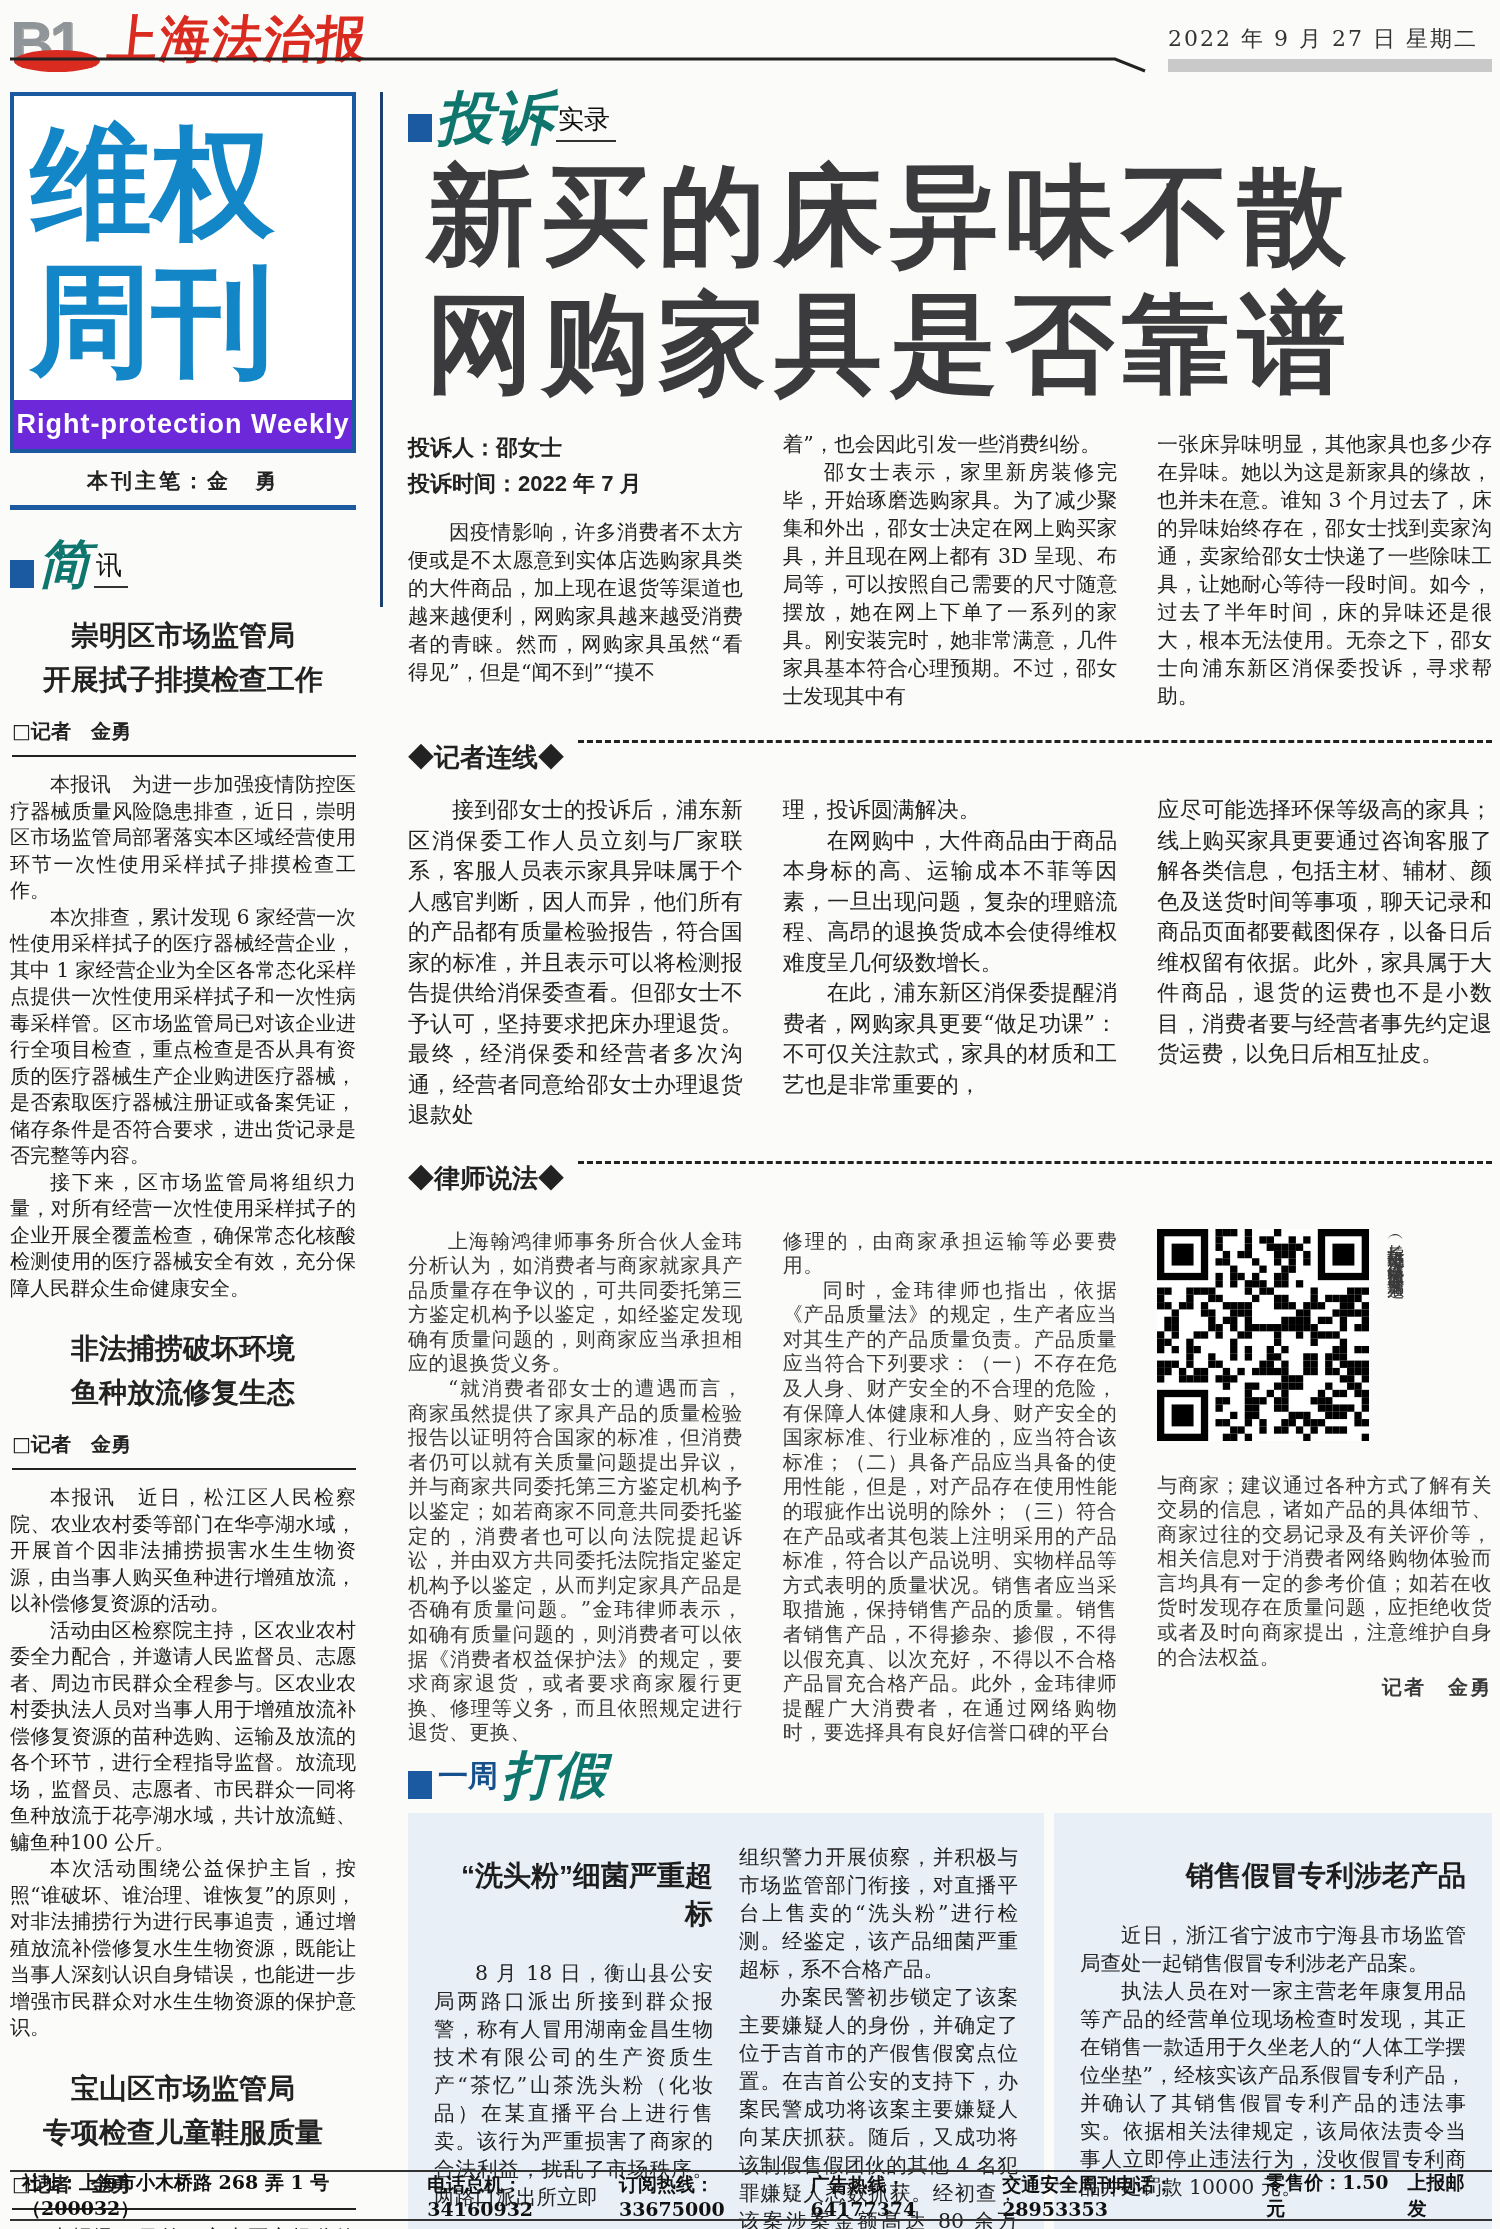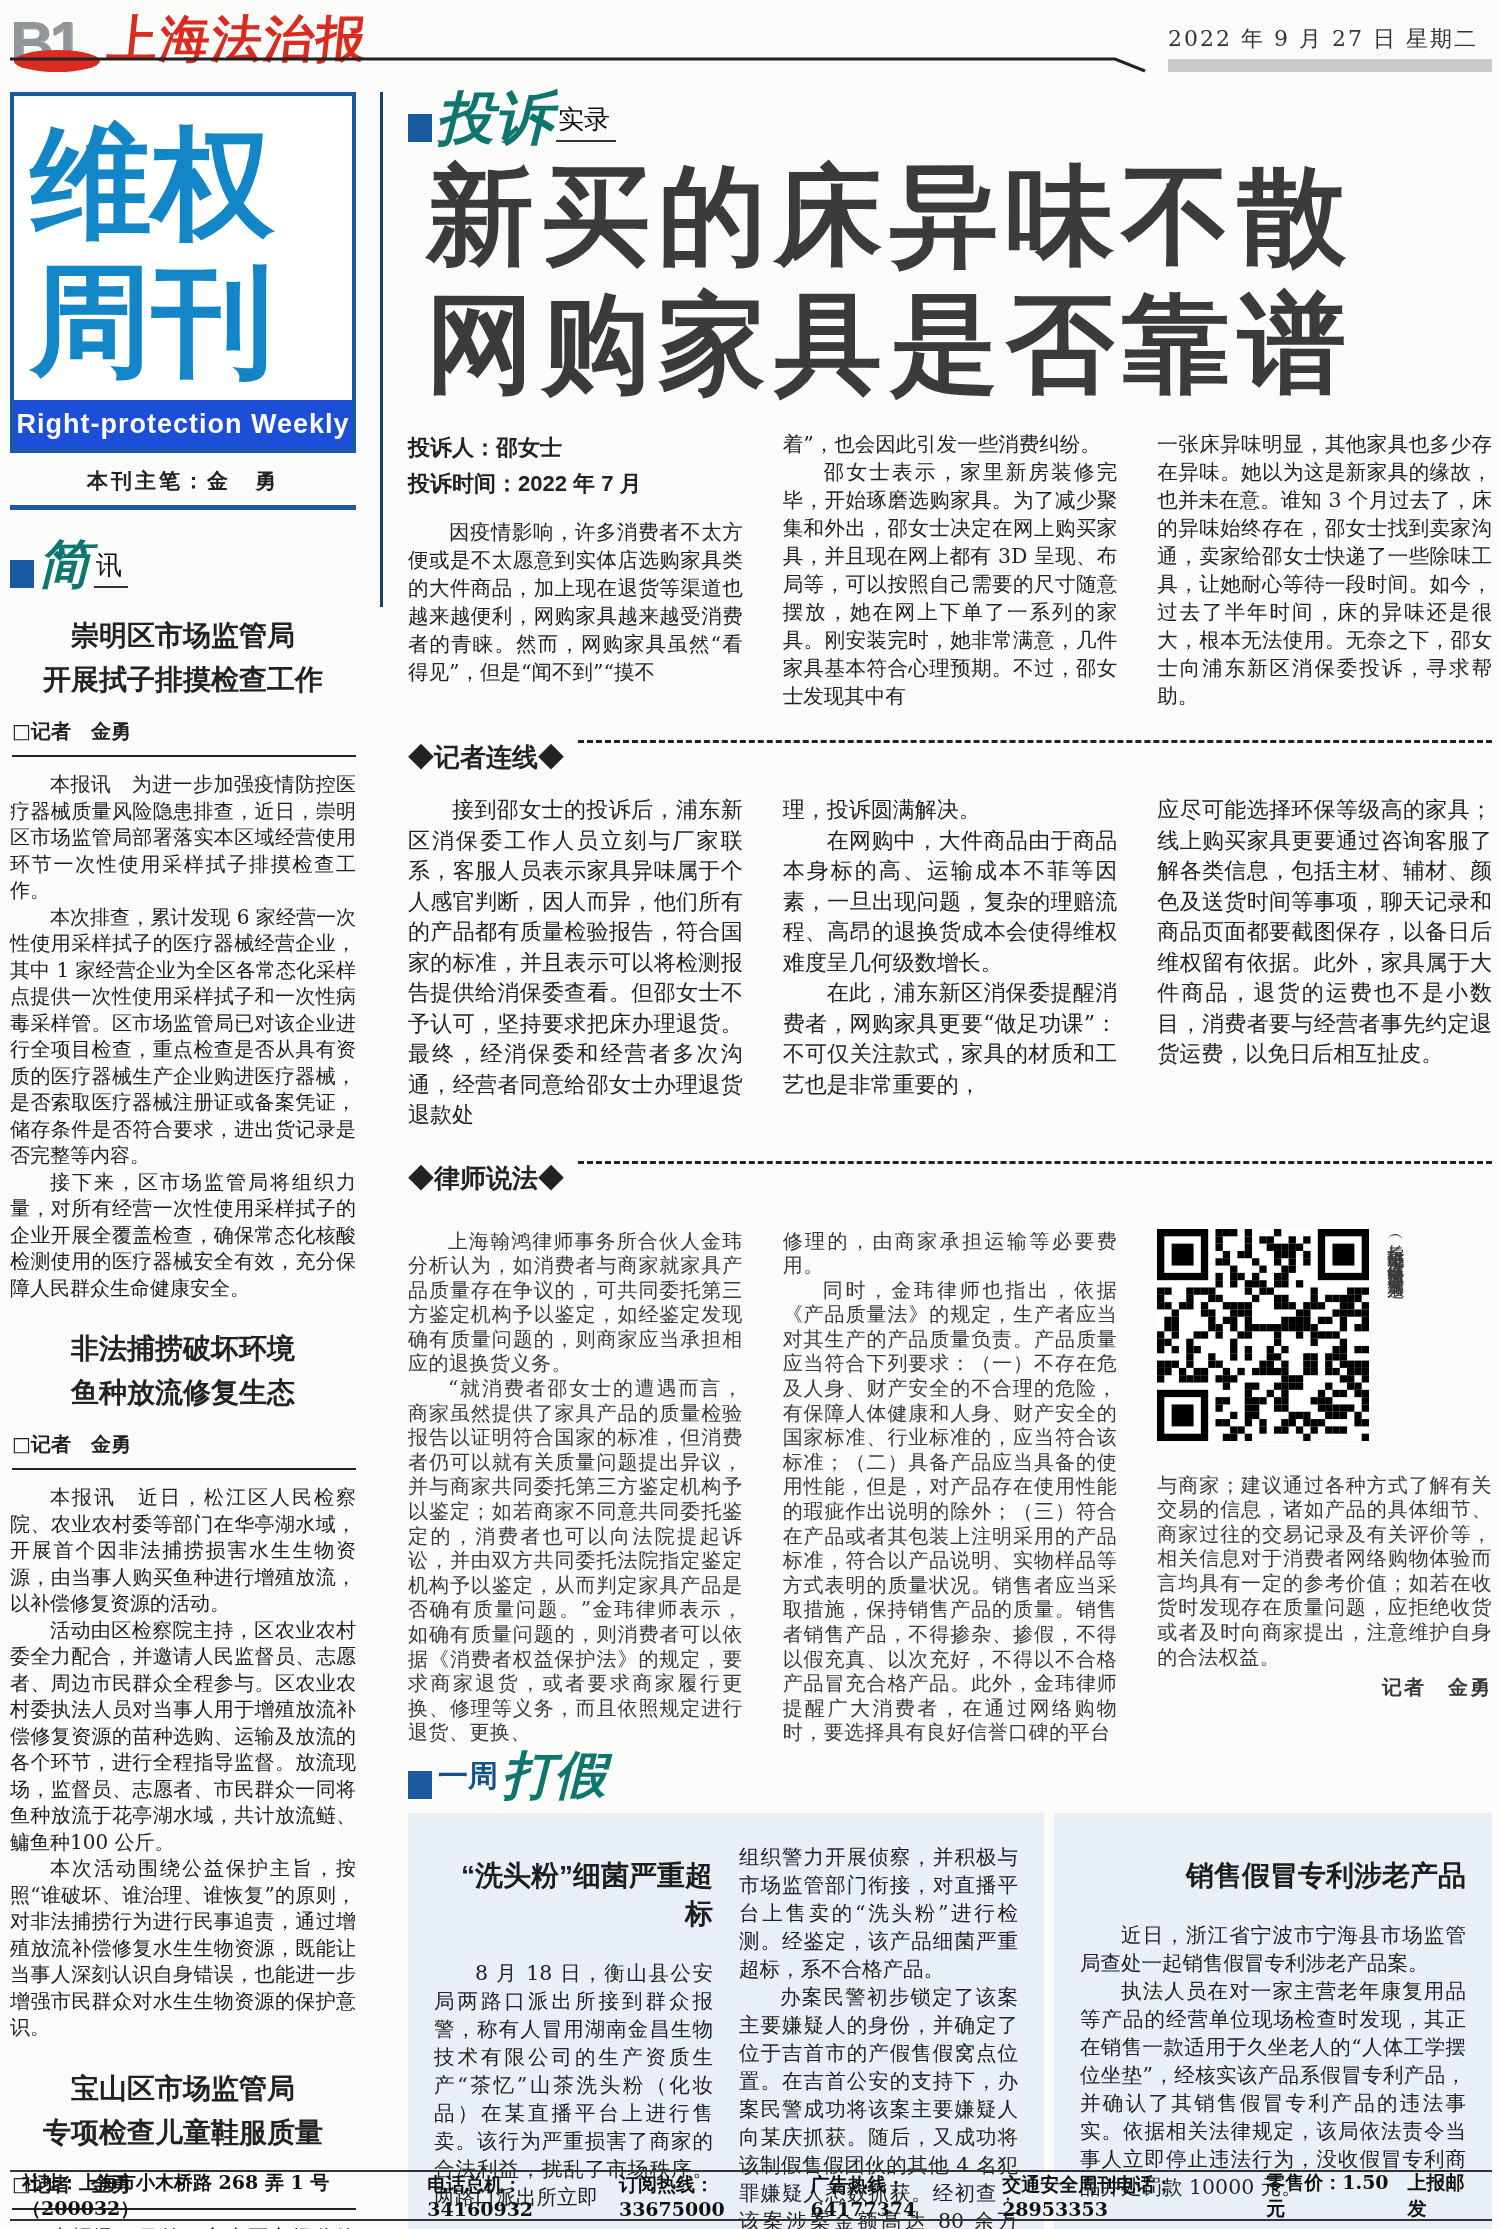--- a/index.html
+++ b/index.html
@@ -17,21 +17,21 @@
               color:#d92b20; transform:skew(-6deg,0) ; letter-spacing:2px;
               font-family:"DejaVu Serif",serif; }
   .pgdate { position:absolute; right:14px; top:18px; font-size:22px; color:#333; letter-spacing:2px;}
   .hdr-rule { position:absolute; left:10px; top:57px; width:1482px; height:16px; }
   
   .sidebar { position:absolute; left:10px; top:92px; width:346px; }
   .brand-box { border:4px solid #1b5aa0; background:#fff; padding:18px 16px 0 16px; }
   .brand-line { display:flex; justify-content:space-between; color:#1286c6;
                 font-family:"Liberation Sans",sans-serif; font-weight:900;
                 font-size:122px; line-height:138px; }
-  .brand-en { margin:10px -16px 0 -16px; background:#1d4ed8; color:#fff; text-align:center;
+  .brand-en { margin:10px -16px 0 -16px; background:#6d28d9; color:#fff; text-align:center;
               font-family:"Liberation Sans",sans-serif; font-weight:bold; font-size:27px;
               padding:9px 0; letter-spacing:1px; }
   .chief { text-align:center; font-size:21px; font-weight:bold; margin:14px 0 10px; letter-spacing:3px;}
   .blue-rule { height:5px; background:#1b5aa0; margin-bottom:30px; }
   .tag { display:flex; align-items:flex-end; margin:6px 0 10px; }
   .tag .sq { width:24px; height:28px; background:#1b5aa0; margin-right:4px; }
   .tag .cal { font-size:52px; line-height:48px; font-weight:bold; font-style:italic;
               color:#0f766e; font-family:Liberation Sans, sans-serif; margin-right:4px;text-align:right;}
   .tag .pre { font-size:30px; font-weight:bold; color:#16508c;
               font-family:"Liberation Sans",sans-serif; margin:0 4px 2px 2px;}

